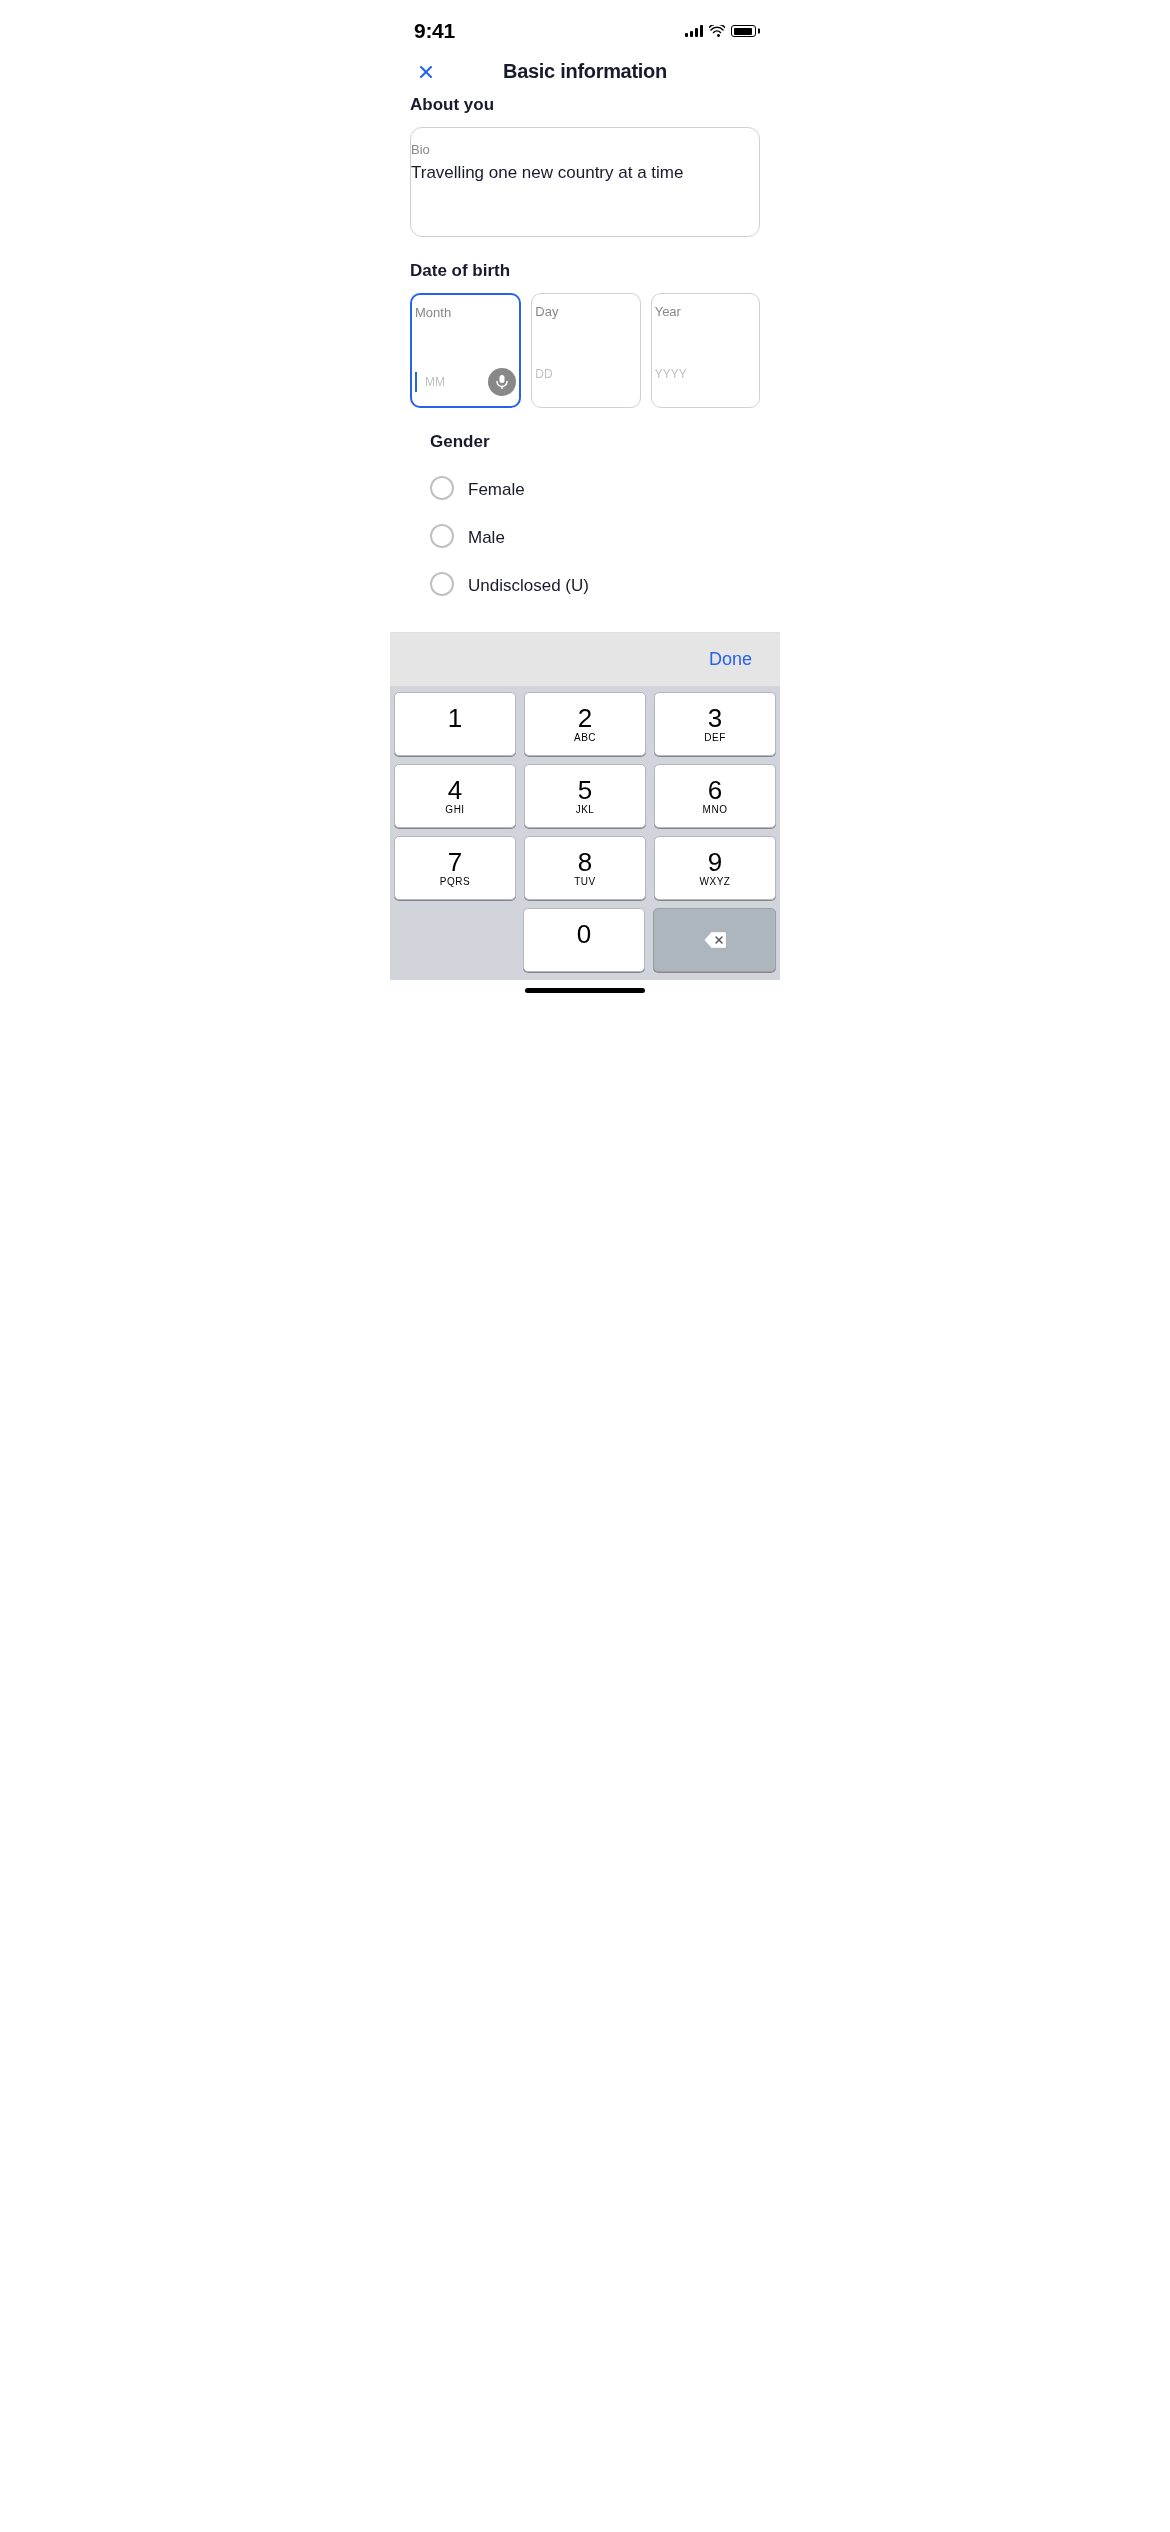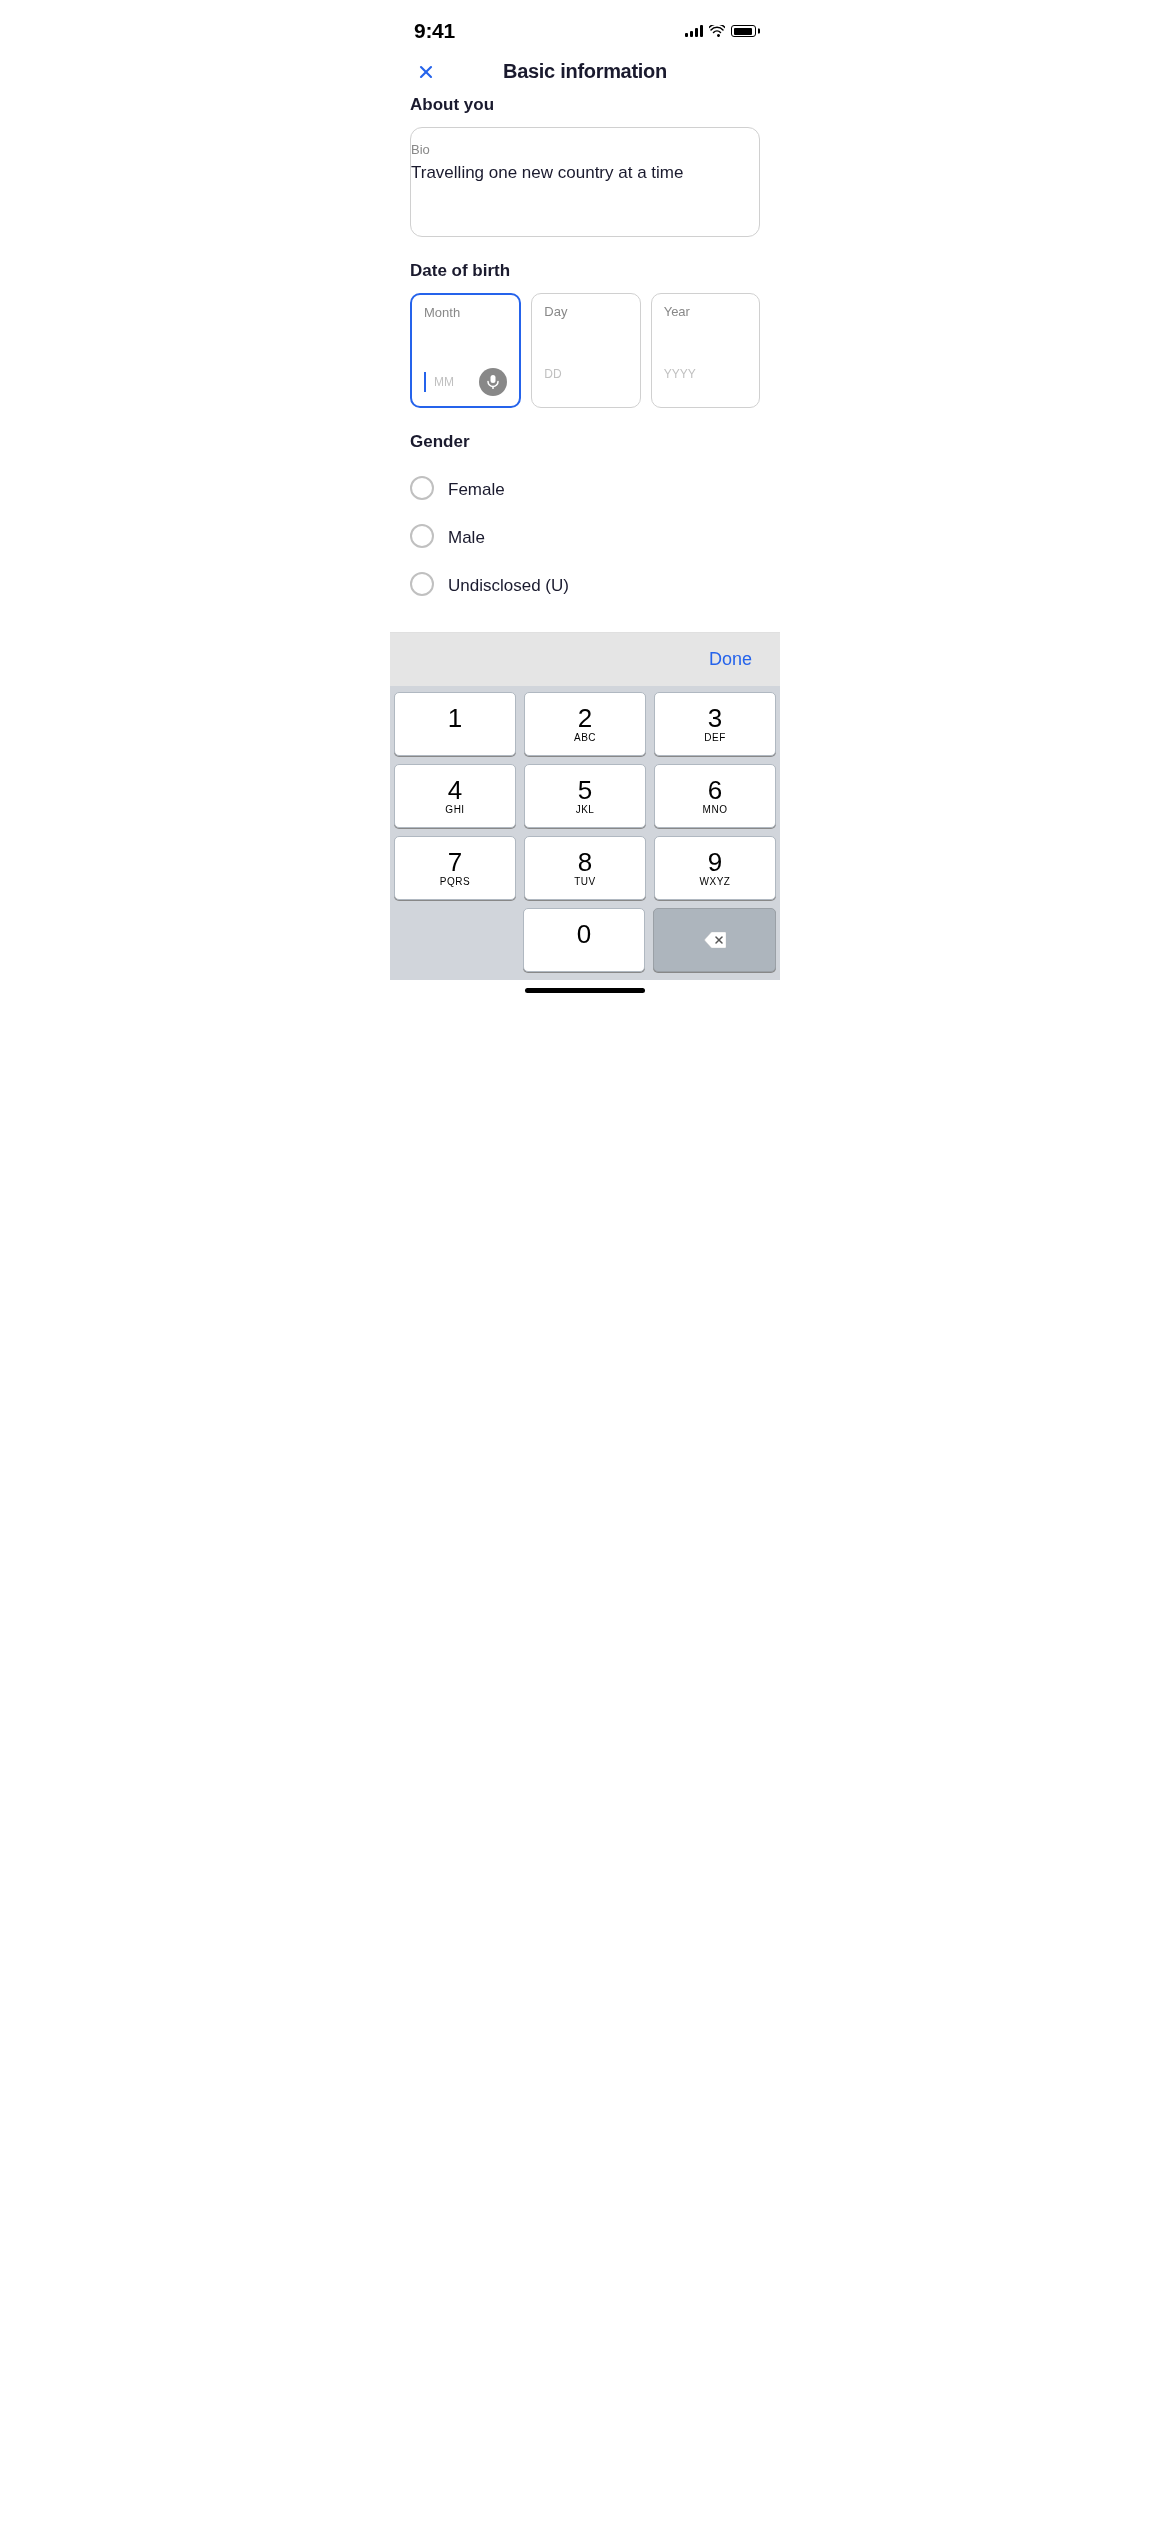--- a/index.html
+++ b/index.html
@@ -143,21 +143,21 @@
       margin-bottom: 24px;
     }
     .dob-fields {
       display: flex;
       gap: 10px;
     }
     .dob-field {
       flex: 1;
       border: 1.5px solid #d0d0d0;
       border-radius: 10px;
-      padding: 10px 12px;
+      padding: 10px 3px;
       position: relative;
     }
     .dob-field.active {
       border-color: #2563eb;
       border-width: 2px;
     }
     .dob-field-label {
       font-size: 13px;
       color: #888;
       margin-bottom: 4px;
@@ -191,20 +191,21 @@
       border-radius: 50%;
       display: flex;
       align-items: center;
       justify-content: center;
       margin-left: auto;
     }
 
     
     .gender-section {
       margin-bottom: 24px;
+      margin-left: 20px;
     }
     .radio-option {
       display: flex;
       align-items: flex-end;
       gap: 14px;
       padding: 12px 0;
       cursor: pointer;
     }
     .radio-circle {
       width: 24px;

